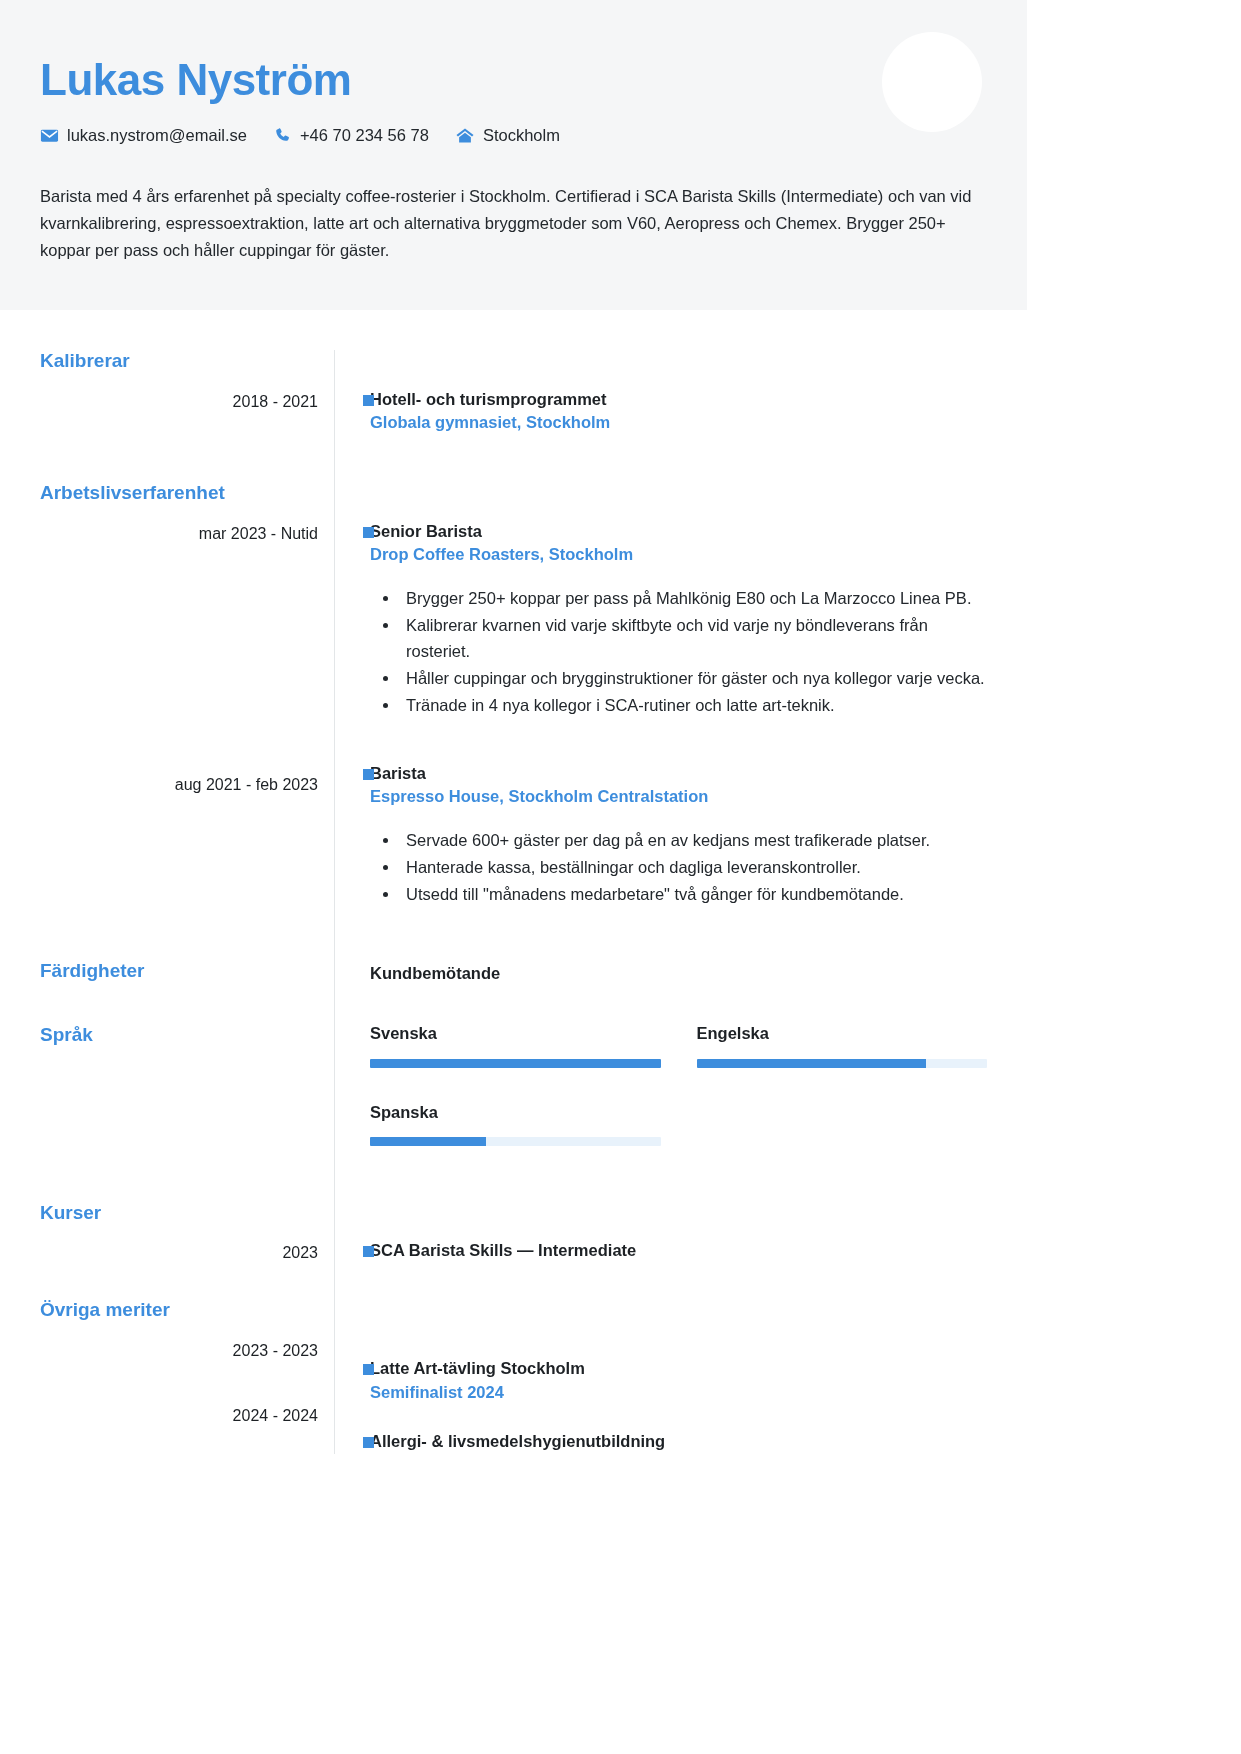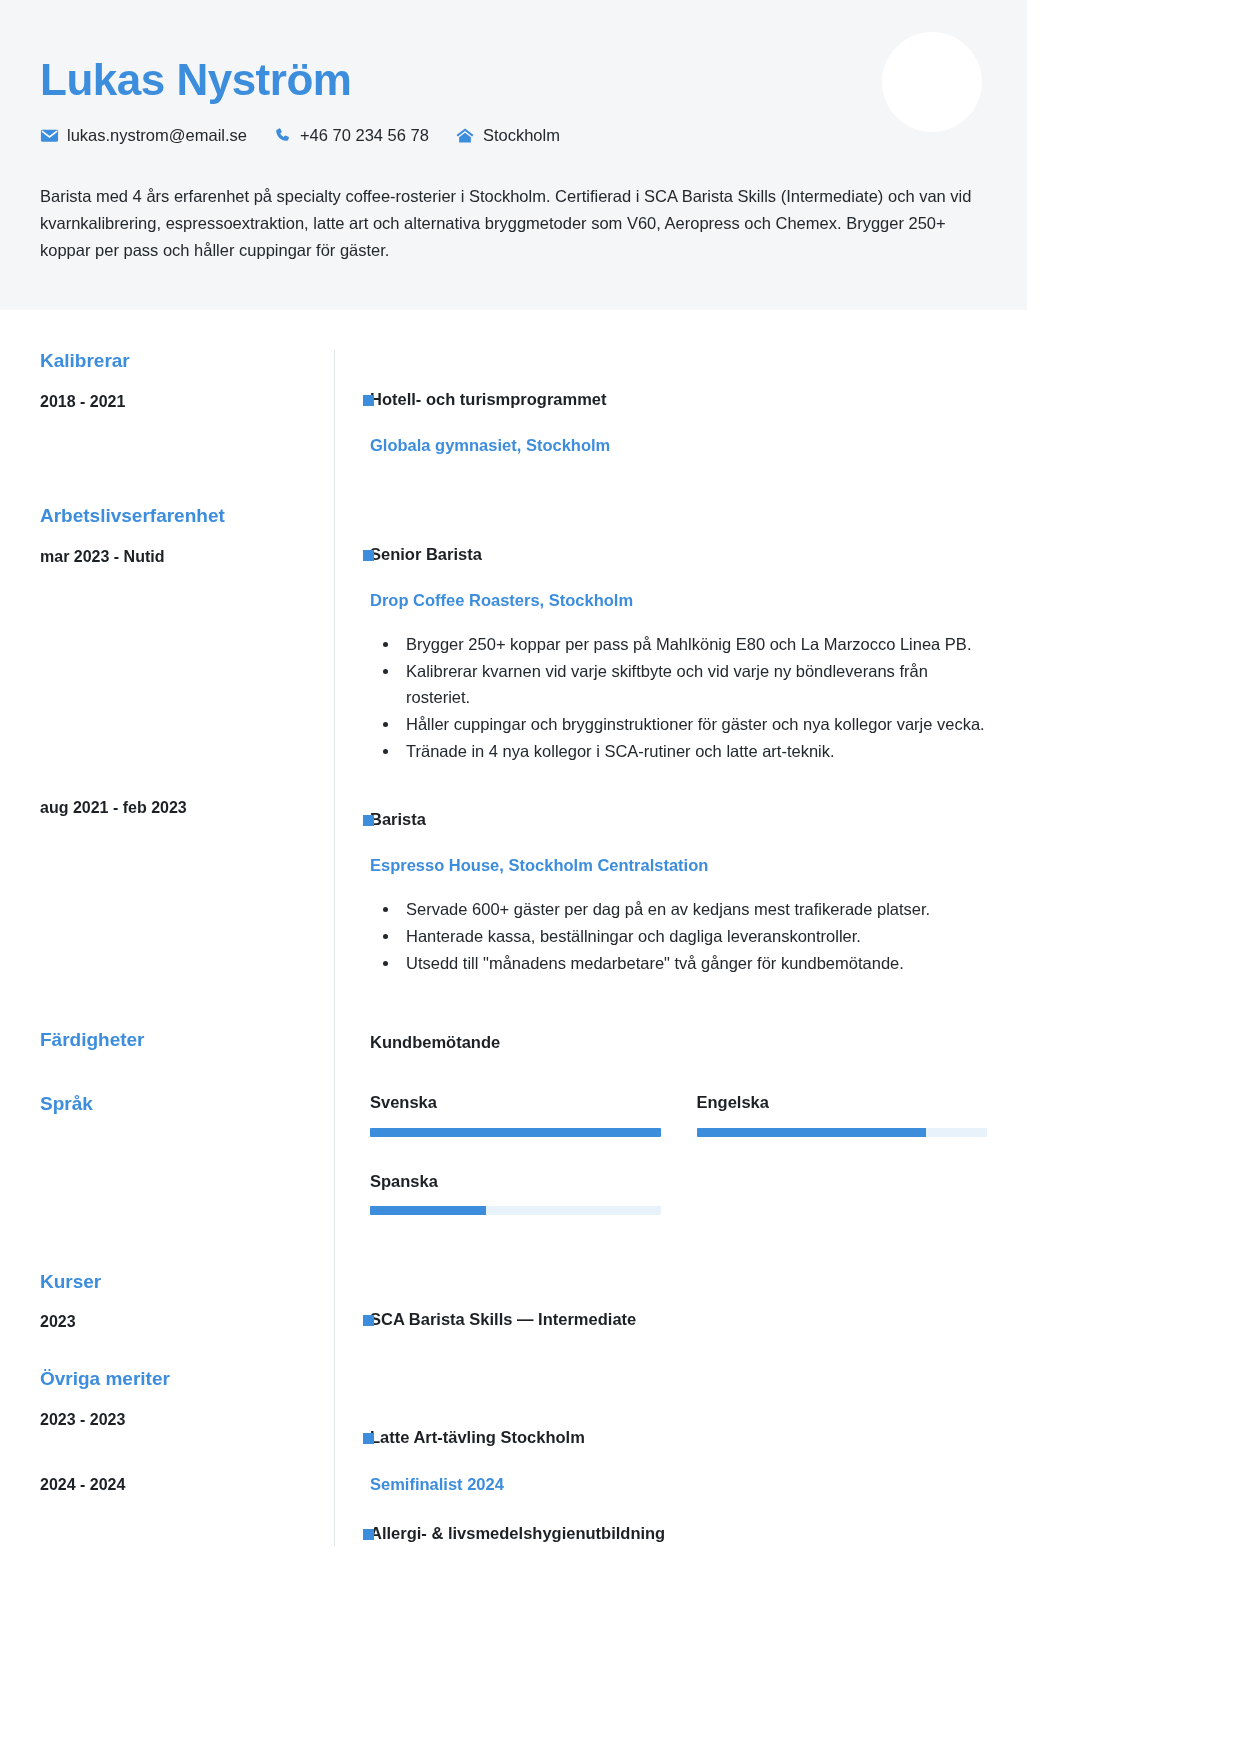--- a/index.html
+++ b/index.html
@@ -72,23 +72,24 @@
   .col-right { flex: 1 1 auto; padding-left: 36px; position: relative; }
 
   .section-title {
     font-size: 19px;
     font-weight: bold;
     color: #3d8ddd;
     line-height: 1.2;
   }
   .date-label {
     font-size: 16px;
-    font-weight: bold;
+    font-weight: normal;
     color: #1d2125;
     line-height: 1.3;
+    text-align: right;
   }
 
   .marker {
     position: absolute;
     left: -7px;
     top: 7px;
     width: 11px;
     height: 11px;
     background: #3d8ddd;
   }
@@ -96,21 +97,20 @@
     font-size: 16.5px;
     font-weight: bold;
     color: #1d2125;
     line-height: 1.42;
   }
   .entry-sub {
     font-size: 16.5px;
     font-weight: bold;
     color: #3d8ddd;
     line-height: 1.42;
-    margin-top: 23px;
   }
   ul.bullets {
     margin: 18px 0 0 0;
     padding-left: 30px;
     list-style: disc;
   }
   ul.bullets li {
     font-size: 16.5px;
     line-height: 1.58;
     color: #23282d;

